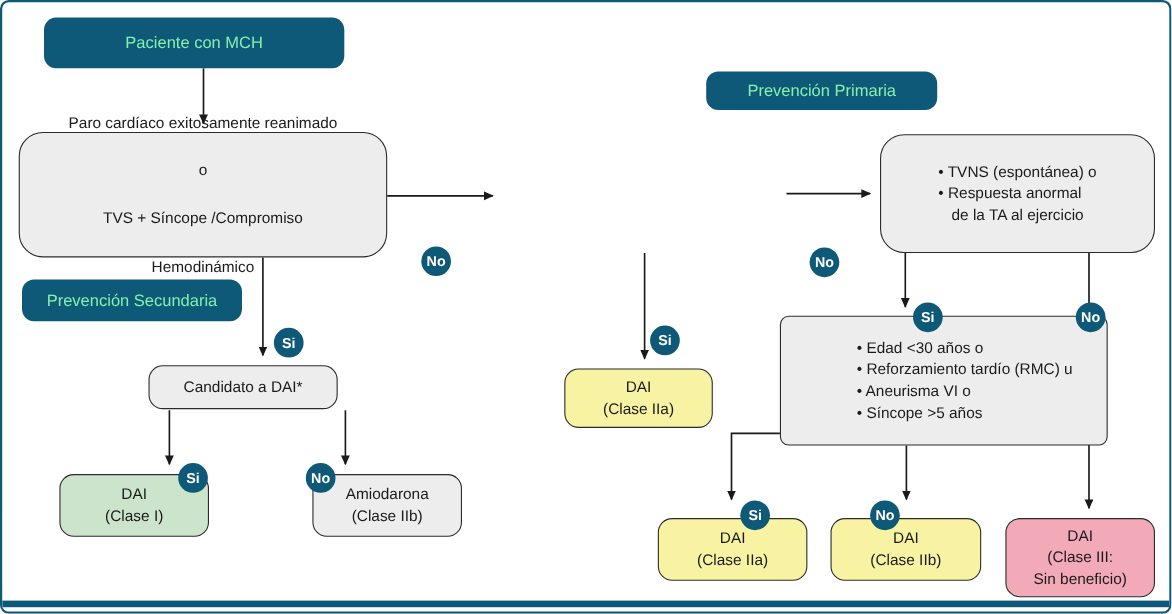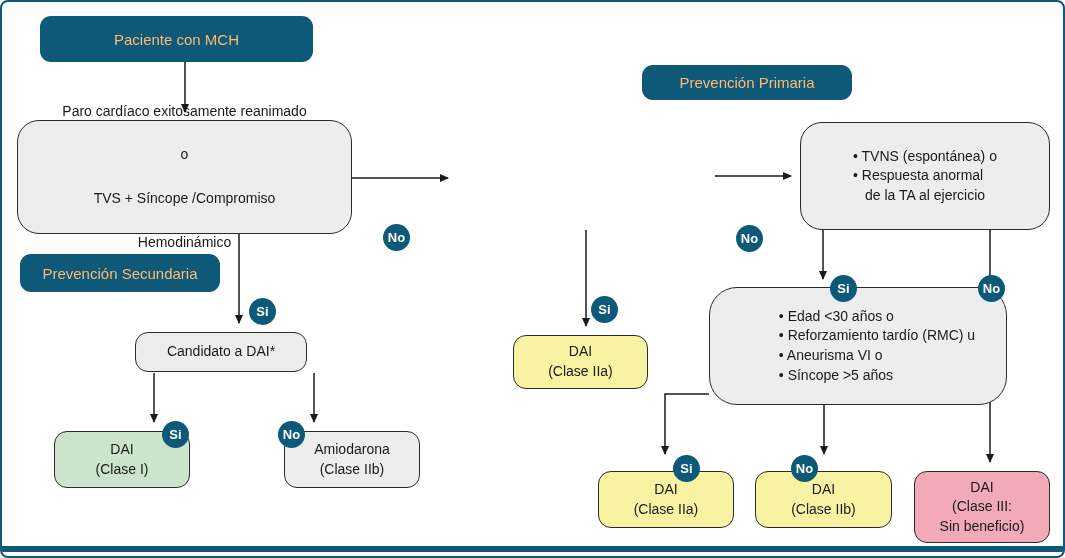--- a/index.html
+++ b/index.html
@@ -13,27 +13,27 @@
   .node{
     position:absolute;box-sizing:border-box;border:1.4px solid #2b2b2b;
     background:#ededed;color:#1a1a1a;font-size:14px;line-height:1.4;
     display:flex;flex-direction:column;justify-content:center;align-items:center;
     text-align:center;
   }
   .node span{display:block;}
   .node .txt-left{text-align:left;}
   .node .txt-left span.indent{padding-left:12px;}
   .r22{border-radius:22px;}
-  .r20{border-radius:28px;padding-left:38px;}
+  .r20{border-radius:8px;padding-left:38px;}
   .r13{border-radius:13px;}
   .green{background:#cbe4cb;}
   .yellow{background:#f8f3a3;}
   .pink{background:#f2a9b8;}
   .title-box{
-    position:absolute;box-sizing:border-box;background:#0e5878;color:#fdba74;
+    position:absolute;box-sizing:border-box;background:#0e5878;color:#86efac;
     font-size:15px;display:flex;align-items:center;justify-content:center;
     border-radius:11px;text-align:center;
   }
   .badge{
     position:absolute;width:27px;height:27px;border-radius:50%;background:#0e5878;
     color:#fff;font-size:13px;font-weight:bold;display:flex;align-items:center;
     justify-content:center;
     margin-top:40px;
   }
   

